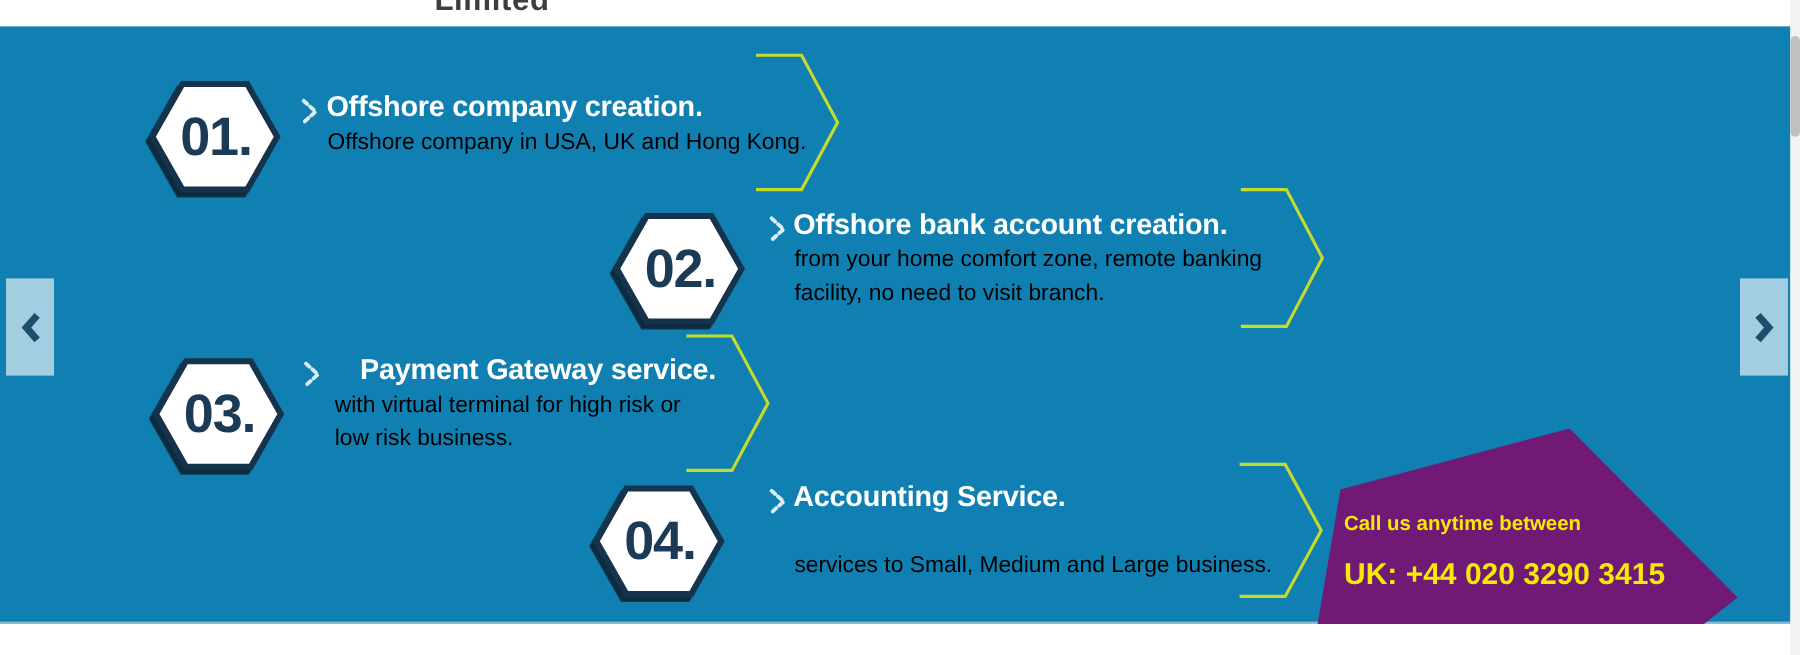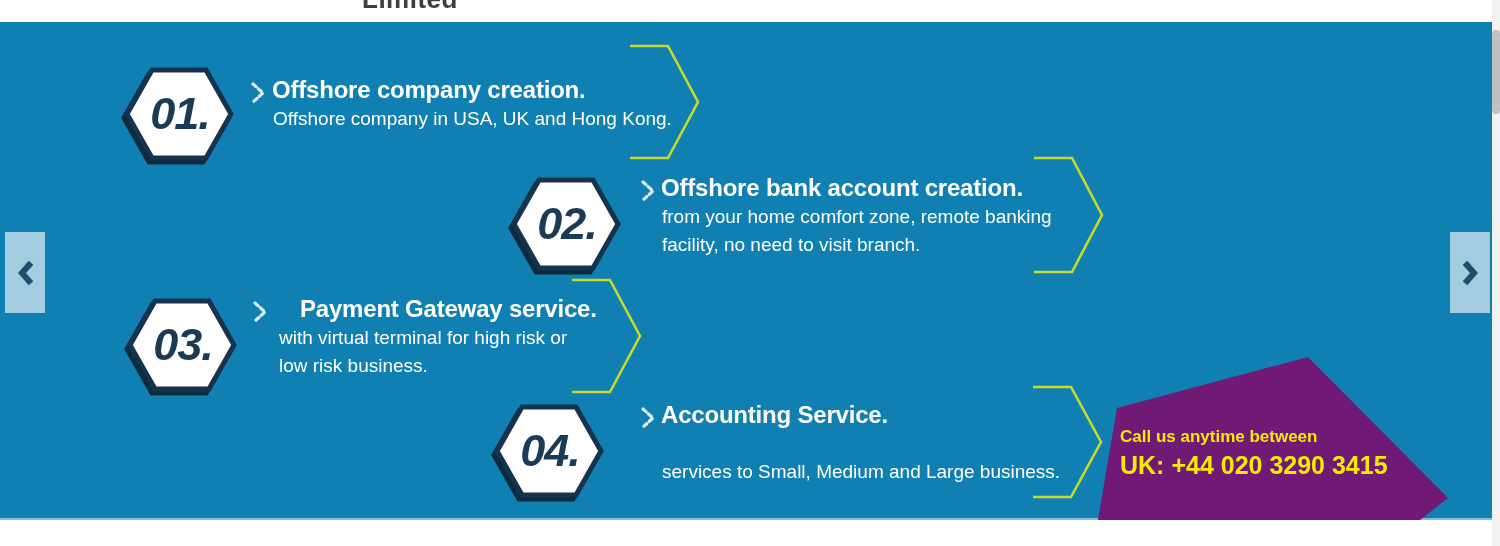--- a/index.html
+++ b/index.html
@@ -18,41 +18,40 @@
     position:absolute; left:0; top:22px; width:1492px; height:498px;
     background:#1080b2; border-bottom:2px solid #85bcd4;
   }
   .hex-wrap { position:absolute; width:110px; height:98px; }
   .hex-wrap svg { filter:drop-shadow(-3px 4px 0 rgba(13,38,56,0.95)); }
   .hex-num {
     position:absolute; left:0; top:0; width:110px; height:98px;
     display:flex; align-items:center; justify-content:center;
     font-size:45px; font-weight:bold; color:#1b3a55; letter-spacing:-1px;
     padding-left:2px;
-    font-style:italic;
   }
   .svc-title {
     position:absolute; color:#ffffff; font-size:24px; font-weight:bold;
     letter-spacing:-0.2px; white-space:nowrap;
   }
   .svc-desc {
-    position:absolute; color:#ffffff; font-size:19px; line-height:28px;
+    position:absolute; color:#000000; font-size:19px; line-height:28px;
     white-space:nowrap;
   }
   .mini-chev { position:absolute; }
   .bracket { position:absolute; }
   .badge {
     position:absolute; left:1085px; top:350px; width:366px; height:170px;
     background:#701a75;
     clip-path:polygon(32px 58px, 223px 7px, 363px 148px, 335px 170px, 13px 170px);
     z-index:5;
   }
   .badge-text { position:absolute; left:35px; top:74px; color:#f7e900; }
   .badge-line { font-size:17px; font-weight:bold; line-height:25px; white-space:nowrap; }
-  .badge-phone { font-size:25px; font-weight:bold; line-height:30px; margin-top:1px; white-space:nowrap; }
+  .badge-phone { font-size:25px; font-weight:bold; line-height:30px; margin-top:15px; white-space:nowrap; }
   .nav-btn {
     position:absolute; width:40px; height:81px; background:#a3cde0;
     border:none; cursor:pointer; display:flex; align-items:center; justify-content:center;
     padding:0;
   }
   .nav-prev { left:5px; top:232px; }
   .nav-next { left:1450px; top:232px; }
   .scrollbar-track {
     position:absolute; left:1492px; top:0; width:8px; height:546px;
     background:#f2f2f2;

